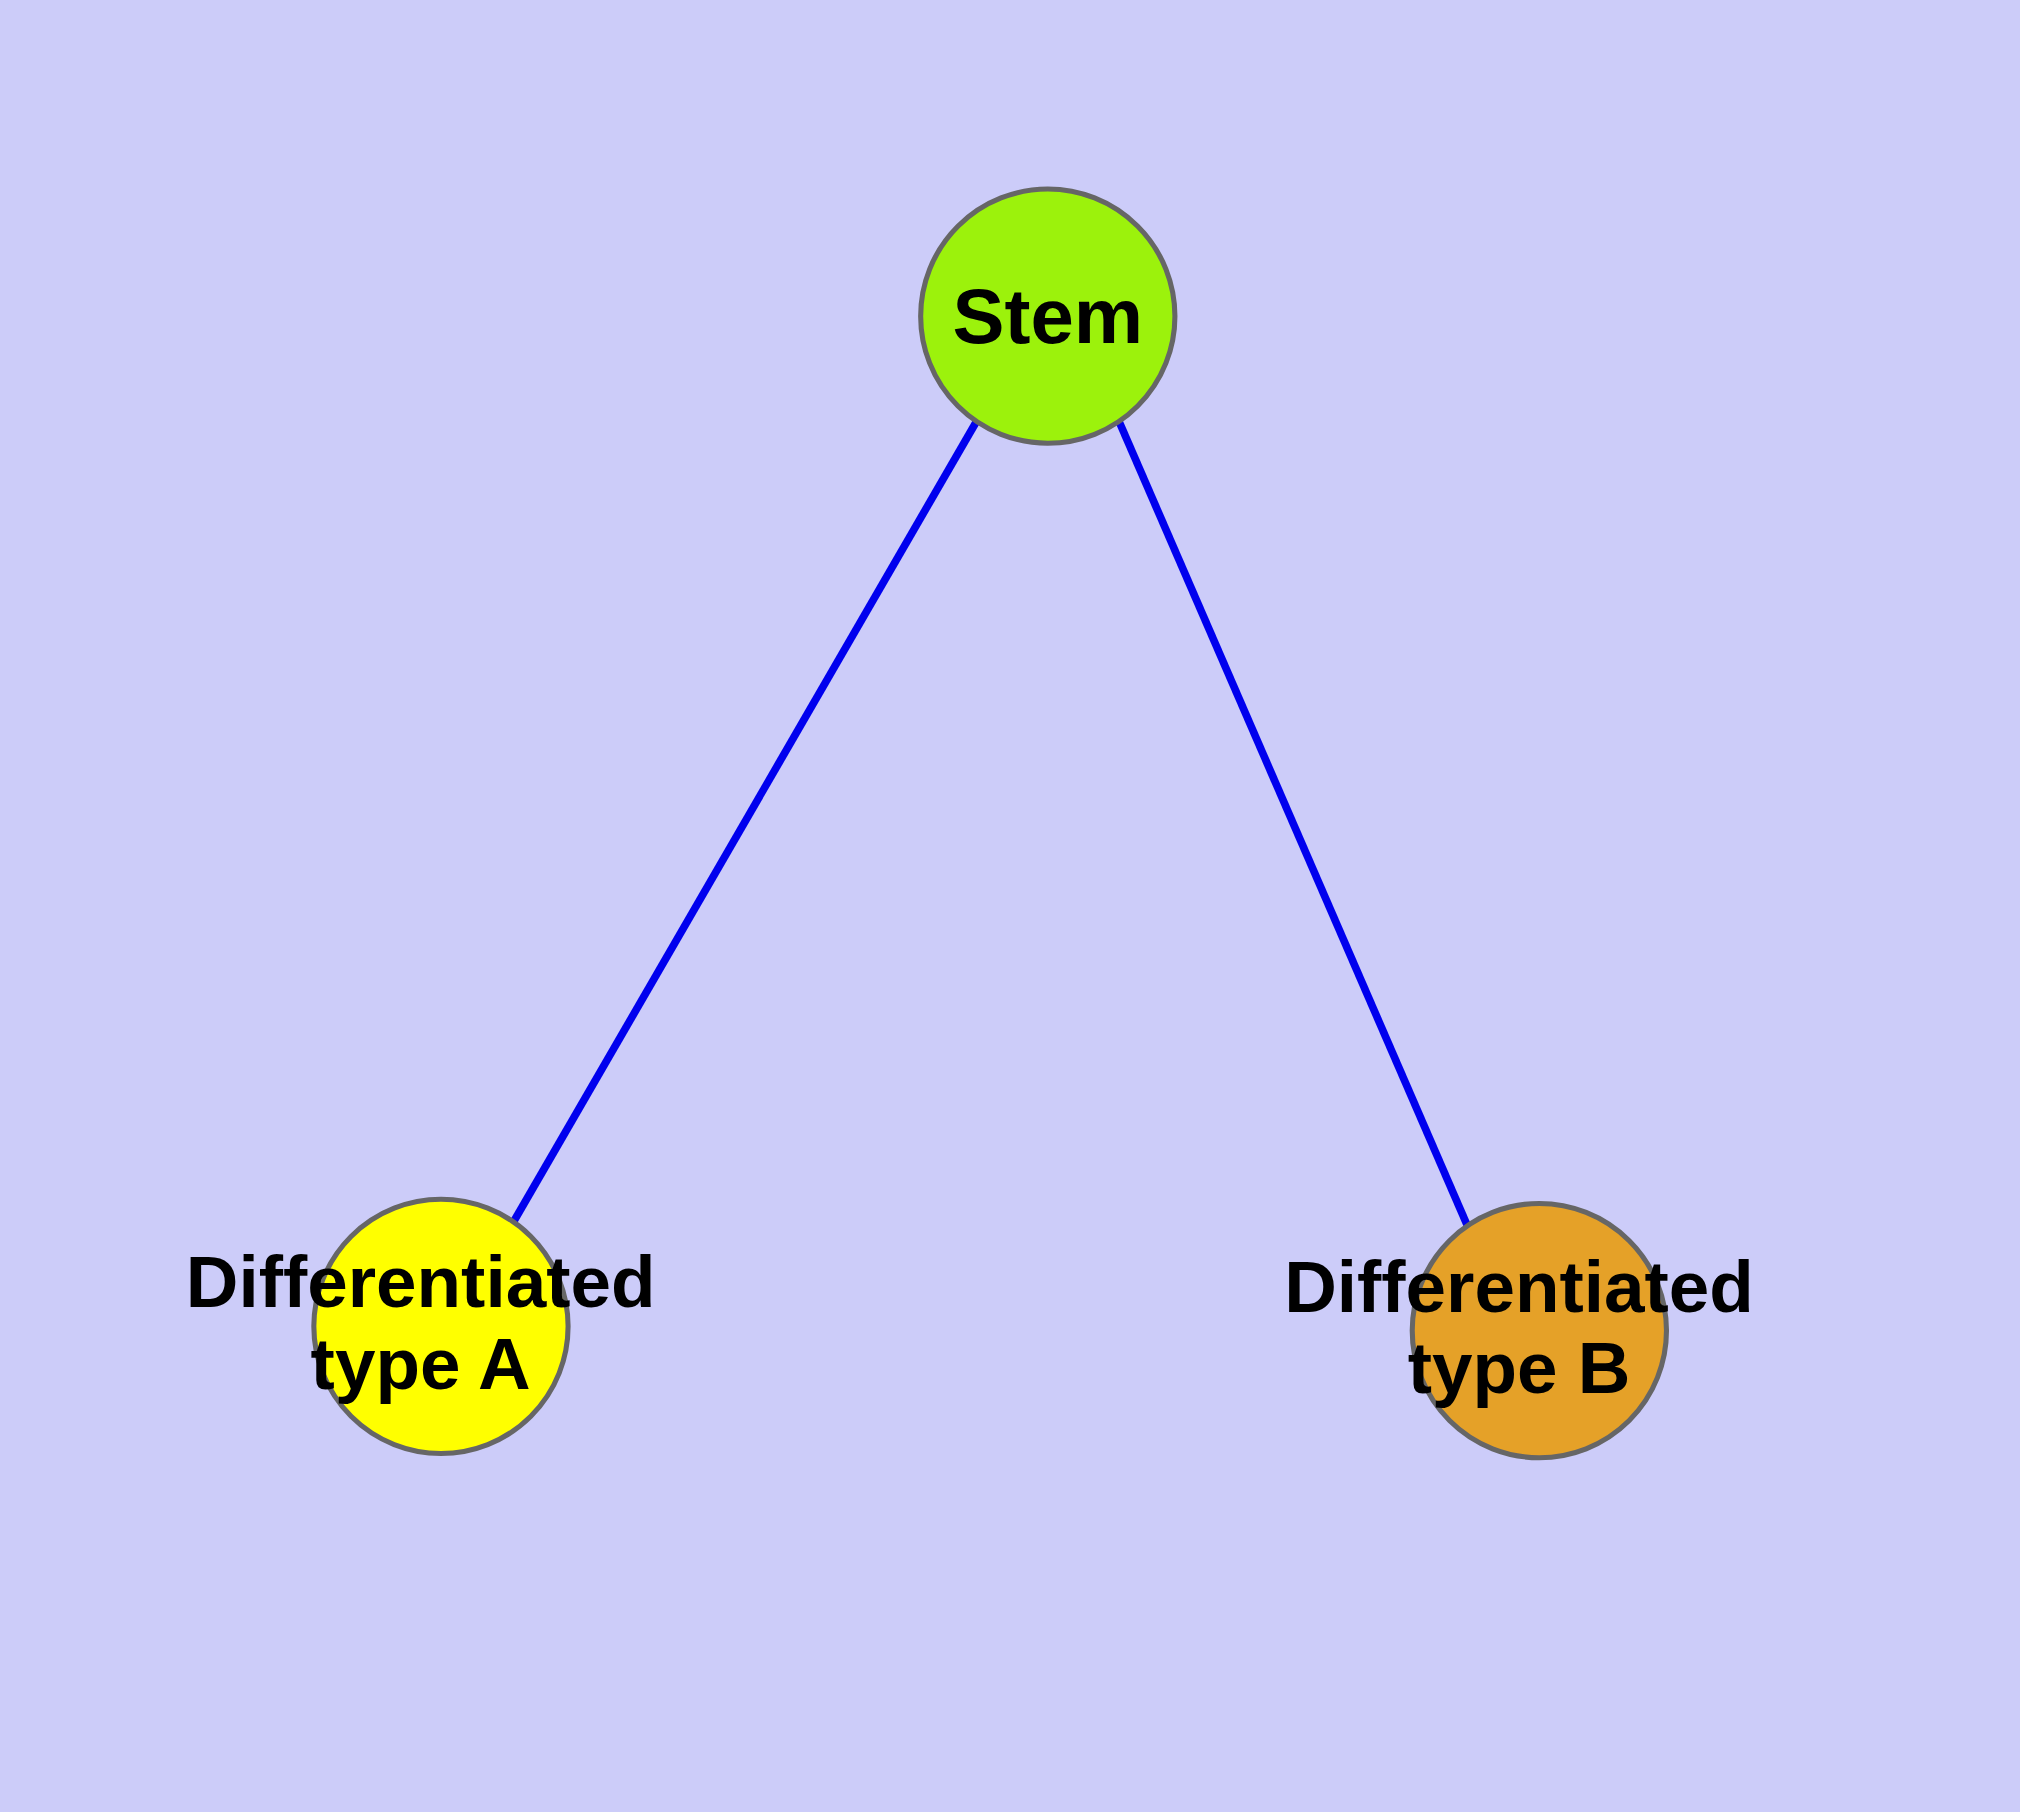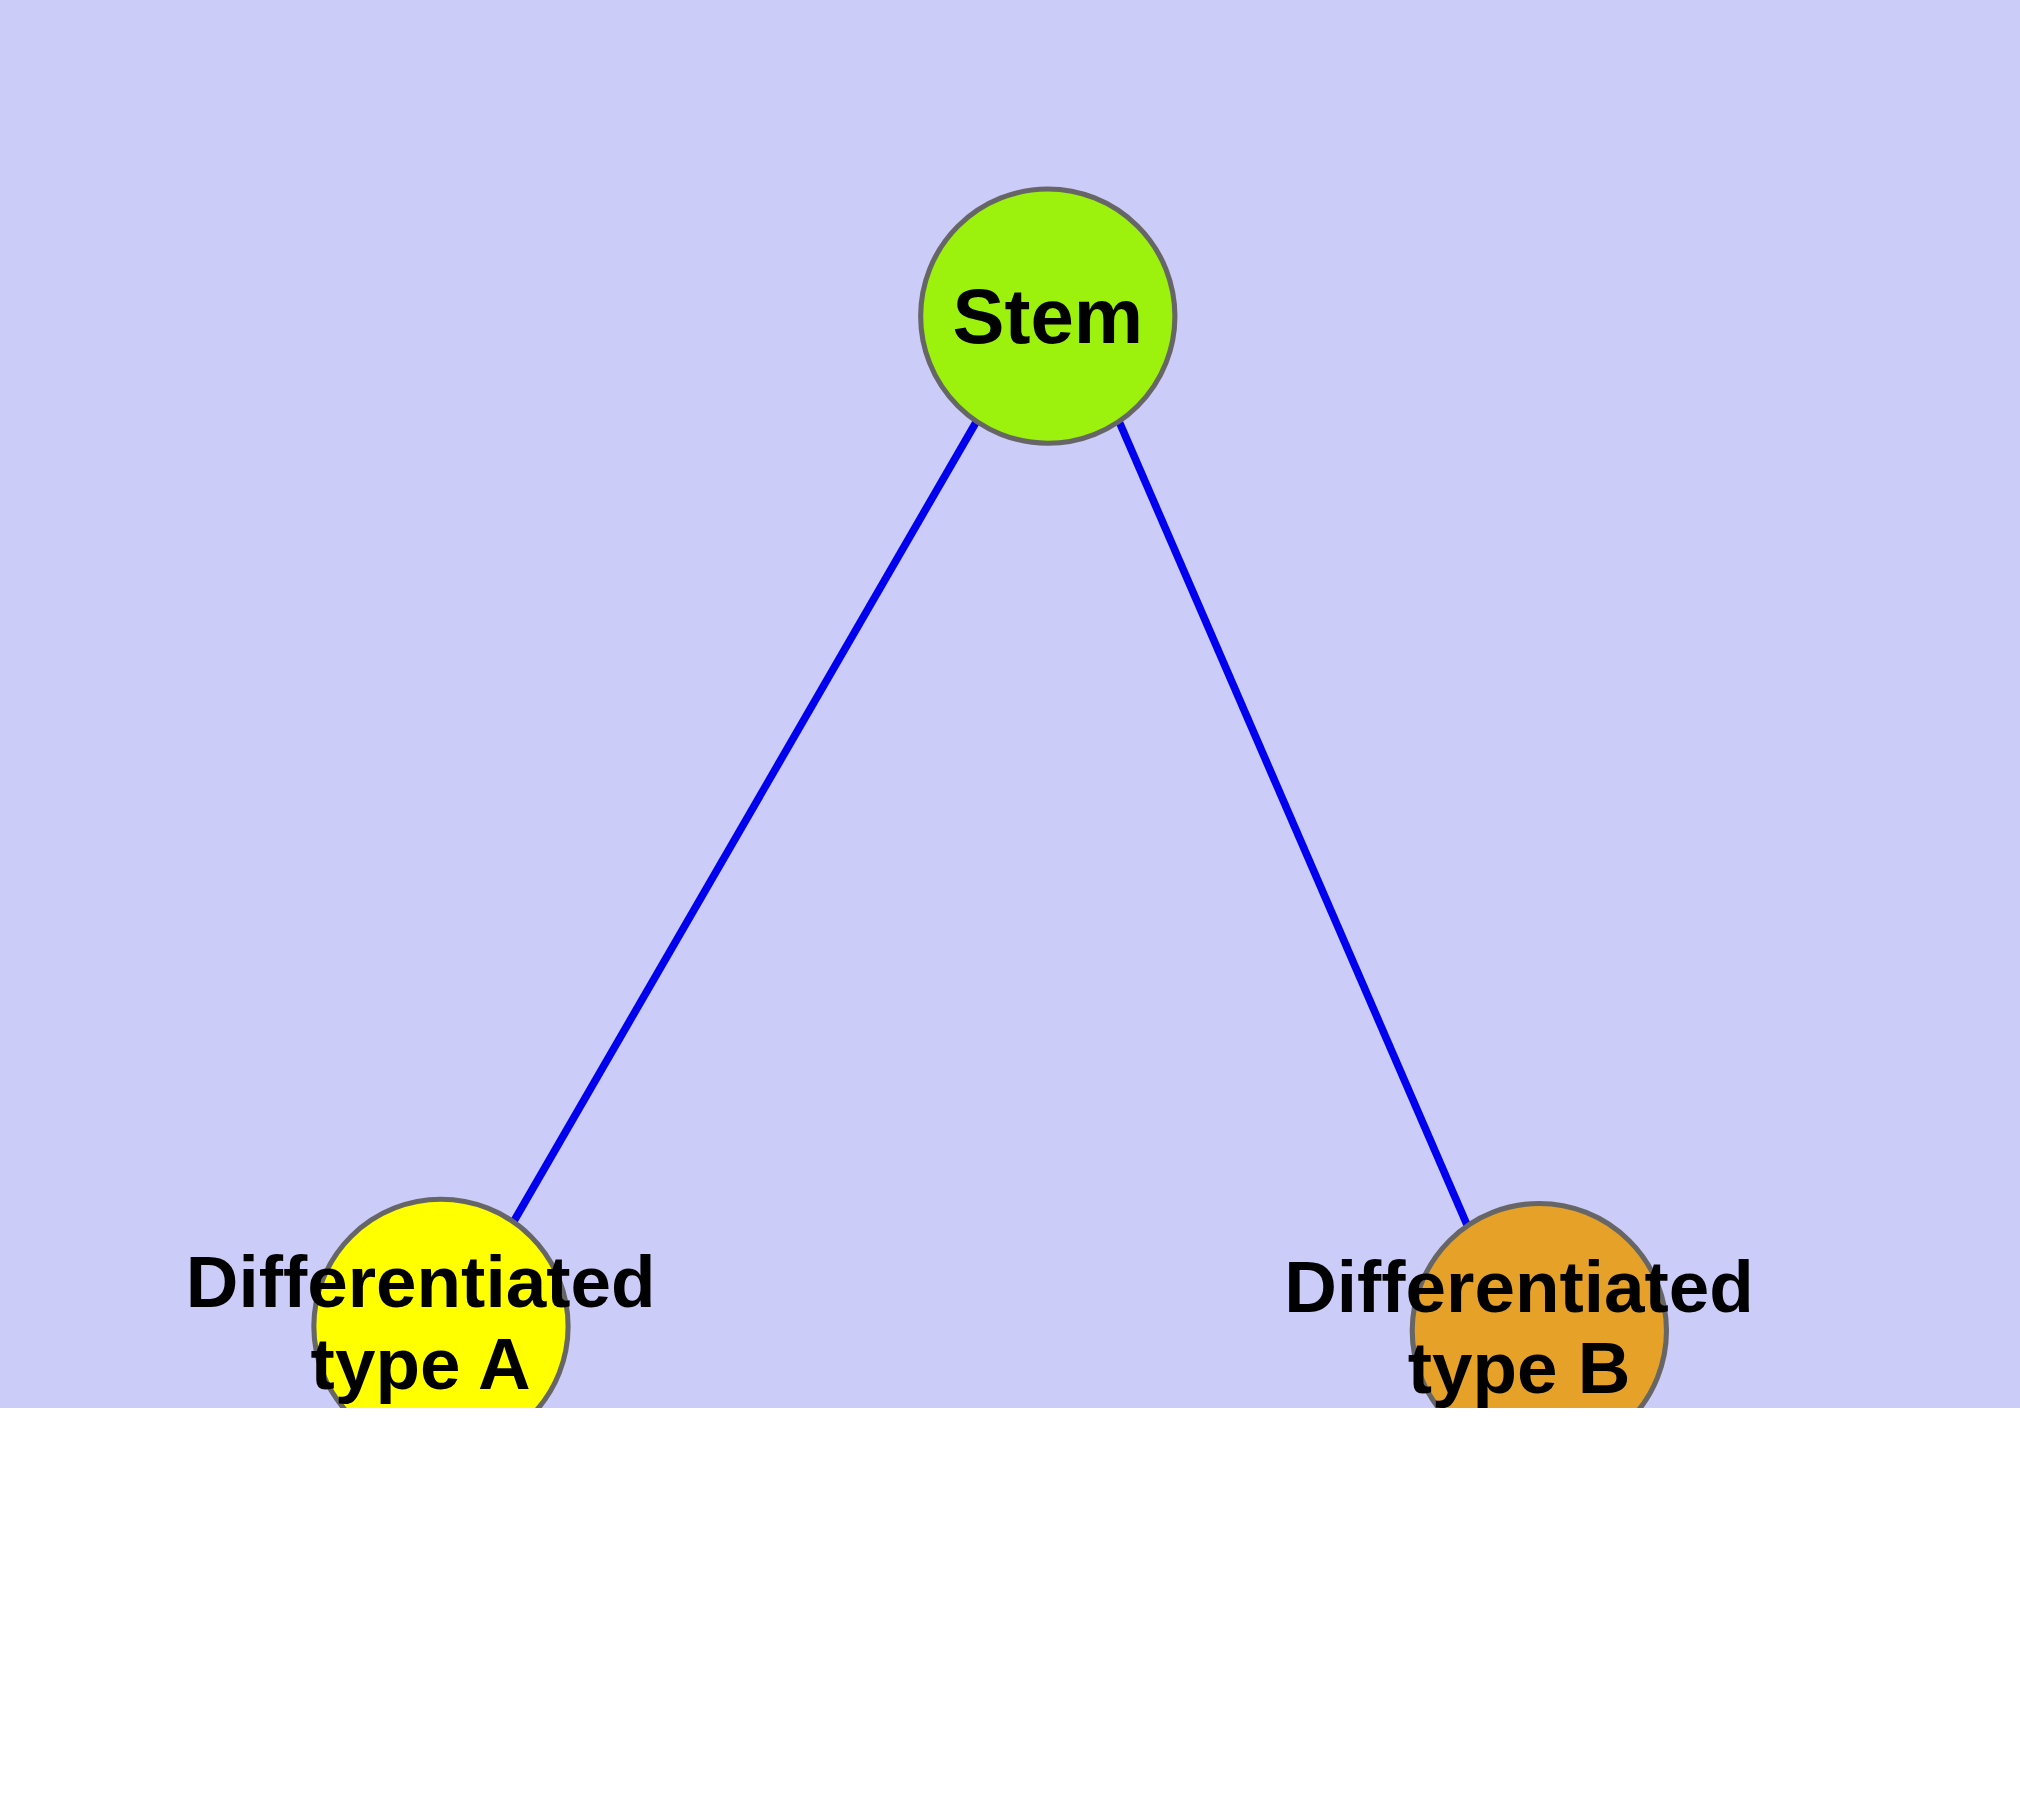--- a/index.html
+++ b/index.html
@@ -3,21 +3,21 @@
 <meta charset="utf-8">
 <style>
   html, body {
     margin: 0;
     padding: 0;
     background: #ffffff;
   }
   #canvas {
     position: relative;
     width: 2021px;
-    height: 1408px;
+    height: 1812px;
     overflow: hidden;
     font-family: "Liberation Sans", sans-serif;
   }
   #graph-svg {
     position: absolute;
     top: 0;
     left: 0;
     width: 2021px;
     height: 1812px;
     display: block;

